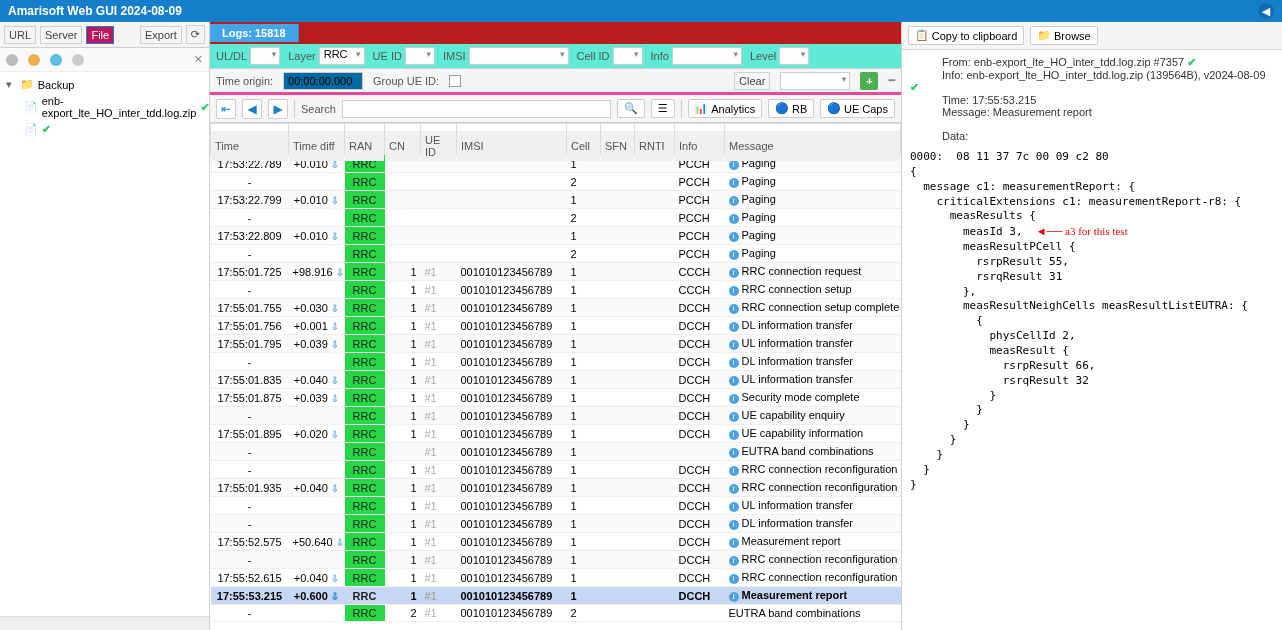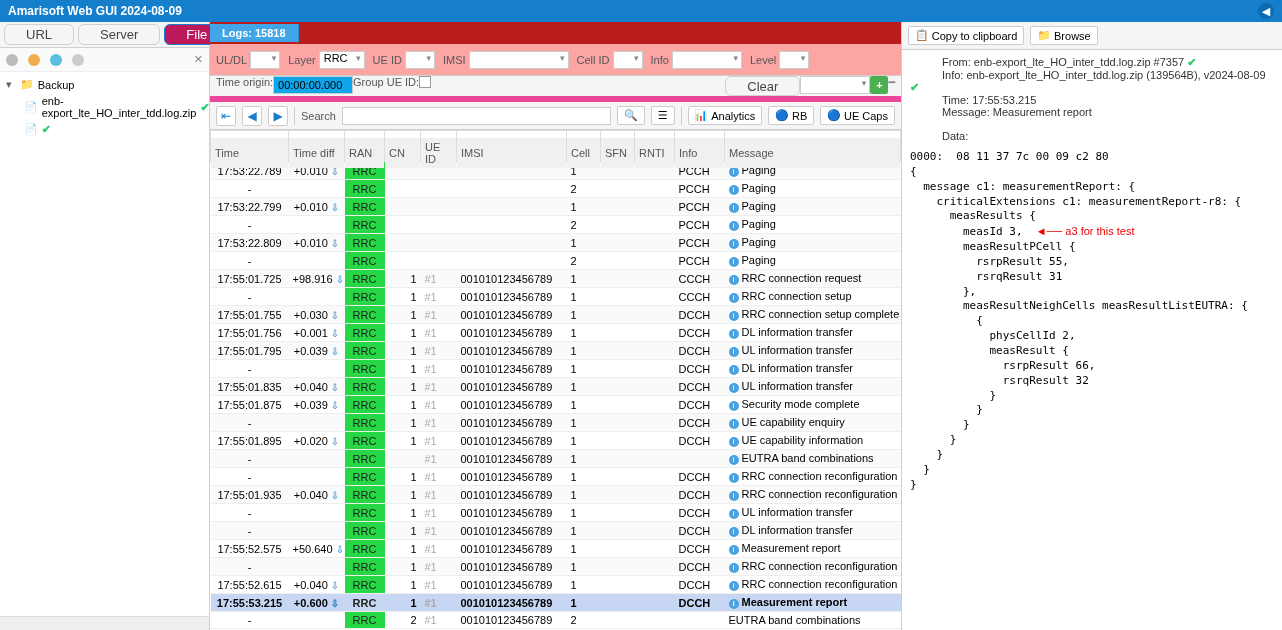--- a/index.html
+++ b/index.html
@@ -7,47 +7,47 @@
 
 .topbar { background: #157fcc; color: #fff; height: 22px; display: flex; align-items: center; padding: 0 8px; justify-content: space-between; }
 .topbar-title { font-weight: bold; font-size: 12px; }
 .topbar-collapse { width: 16px; height: 16px; background: #0d6cb1; border-radius: 50%; display: flex; align-items: center; justify-content: center; color: #fff; cursor: pointer; }
 
 .layout { display: flex; height: 608px; }
 
 
 .sidebar { width: 210px; border-right: 1px solid #cfcfcf; display: flex; flex-direction: column; background: #fff; }
 .sidebar-toolbar { height: 26px; background: #f5f5f5; border-bottom: 1px solid #cfcfcf; display: flex; align-items: center; padding: 0 4px; gap: 4px; }
-.tbtn { background: #f5f5f5; border: 1px solid #d0d0d0; border-radius: 6px; padding: 2px 21px; cursor: pointer; font-size: 13px; color: #444; }
+.tbtn { background: #f5f5f5; border: 1px solid #d0d0d0; border-radius: 0; padding: 2px 4px; cursor: pointer; font-size: 11px; color: #444; }
 .tbtn.active { background: #be185d; color: #fff; border-color: #157fcc; }
 .sidebar-icons { height: 24px; background: #fafafa; border-bottom: 1px solid #eee; display: flex; align-items: center; padding: 0 6px; gap: 10px; }
 .mini-icon { width: 12px; height: 12px; border-radius: 50%; display: inline-block; }
 .tree { flex: 1; padding: 4px 6px; overflow: auto; }
 .tree-row { display: flex; align-items: center; gap: 4px; padding: 2px 0; cursor: pointer; }
 .tree-row .exp { width: 10px; color: #666; }
 .folder-icon { color: #888; }
 .file-icon { color: #6aa84f; }
 .check { color: #2ecc71; font-weight: bold; }
 .hscroll { height: 14px; background: #efefef; border-top: 1px solid #ddd; }
 
 
 .main { flex: 1; display: flex; flex-direction: column; border-right: 1px solid #cfcfcf; min-width: 0; }
 .logs-tab { height: 22px; background: #b91c1c; display: flex; align-items: center; }
 .logs-tab-btn { background: #42a5e8; color: #fff; padding: 3px 12px; font-weight: bold; border-right: 1px solid #2b8ed0; }
 
-.filter-bar { height: 32px; background: #fca5a5; border-bottom: 1px solid #d0d0d0; display: flex; align-items: center; padding: 0 6px; gap: 8px; }
+.filter-bar { height: 25px; background: #5eead4; border-bottom: 1px solid #d0d0d0; display: flex; align-items: center; padding: 0 6px; gap: 8px; }
 .f-group { display: flex; align-items: center; gap: 3px; }
 .f-label { color: #555; }
 .f-select { border: 1px solid #ccc; background: #fff; height: 18px; padding: 0 16px 0 4px; position: relative; cursor: pointer; min-width: 40px; }
 .f-select::after { content: "▾"; position: absolute; right: 3px; top: 1px; color: #888; font-size: 9px; }
 .f-wide { min-width: 100px; }
 .f-narrow { min-width: 30px; }
 
-.origin-bar { height: 26px; background: #f5f5f5; border-bottom: 6px solid #ec4899; display: flex; padding: 0 6px; }
-.txt-input { border: 1px solid #ccc; background: #0ea5e9; height: 18px; padding: 0 4px; }
+.origin-bar { height: 26px; background: #f5f5f5; border-bottom: 3px solid #ec4899; display: flex; align-items: center; padding: 0 6px; gap: 10px; }
+.txt-input { border: 1px solid #ccc; background: #0369a1; height: 18px; padding: 0 4px; }
 .chk { width: 12px; height: 12px; border: 1px solid #999; background: #fff; display: inline-block; }
 .spacer { flex: 1; }
 .plus-btn { width: 18px; height: 18px; background: #4caf50; color: #fff; border-radius: 2px; display: flex; align-items: center; justify-content: center; font-weight: bold; cursor: pointer; }
 
 .search-bar { height: 28px; background: #f5f5f5; border-bottom: 1px solid #d0d0d0; display: flex; align-items: center; padding: 0 6px; gap: 6px; }
 .nav-arrow { width: 20px; height: 20px; border: 1px solid #ccc; background: #fff; border-radius: 2px; display: flex; align-items: center; justify-content: center; color: #157fcc; cursor: pointer; font-size: 12px; }
 .sep { width: 1px; height: 18px; background: #ccc; }
 .search-input { flex: 1; border: 1px solid #ccc; height: 18px; padding: 0 4px; }
 .tool-btn { border: 1px solid #ccc; background: #fff; border-radius: 2px; padding: 2px 6px; cursor: pointer; display: flex; align-items: center; gap: 3px; }
 
@@ -67,21 +67,21 @@
 .red-underline { border-bottom: 2px solid #e00; }
 .blue-arrow { color: #157fcc; font-size: 10px; }
 
 
 .details { width: 380px; display: flex; flex-direction: column; background: #fff; }
 .details-toolbar { height: 28px; background: #f5f5f5; border-bottom: 1px solid #d0d0d0; display: flex; align-items: center; padding: 0 6px; gap: 6px; }
 .details-body { flex: 1; padding: 6px 8px; overflow: auto; font-family: monospace; font-size: 11px; }
 .details-body .meta { font-family: Arial, sans-serif; color: #333; margin-bottom: 8px; }
 .details-body .meta .lbl { display: inline; padding-left: 32px; }
 .details-body pre { font-family: monospace; white-space: pre; line-height: 1.35; }
-.annot { color: #e00; font-family: Liberation Sans, sans-serif; }
+.annot { color: #e00; font-family: Liberation Serif, serif; }
 </style>
 </head>
 <body>
 
 <div class="topbar">
   <span class="topbar-title">Amarisoft Web GUI 2024-08-09</span>
   <span class="topbar-collapse">◀</span>
 </div>
 
 <div class="layout">

